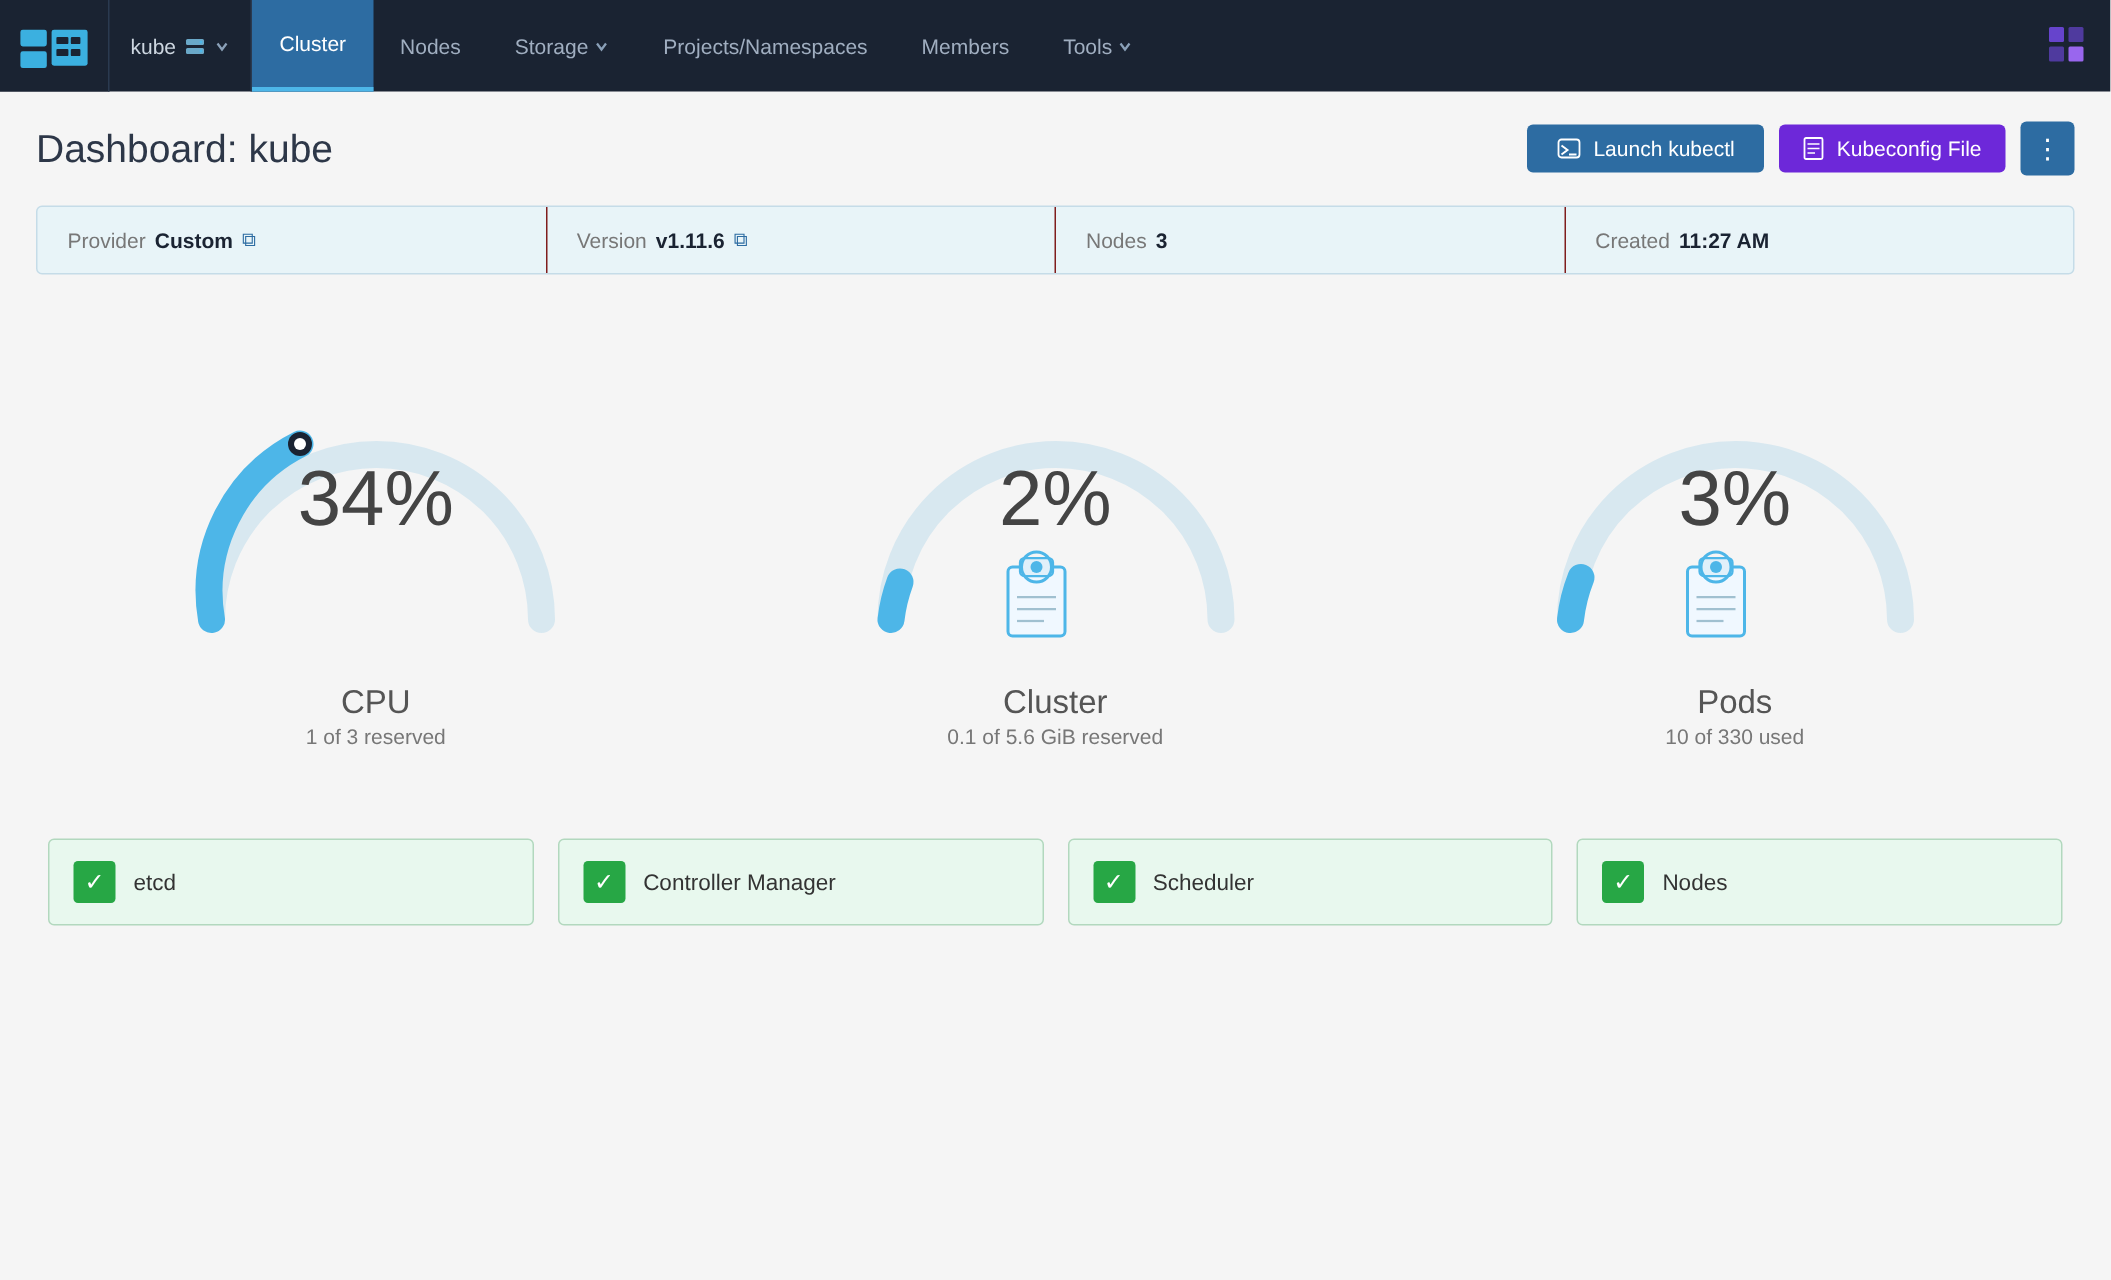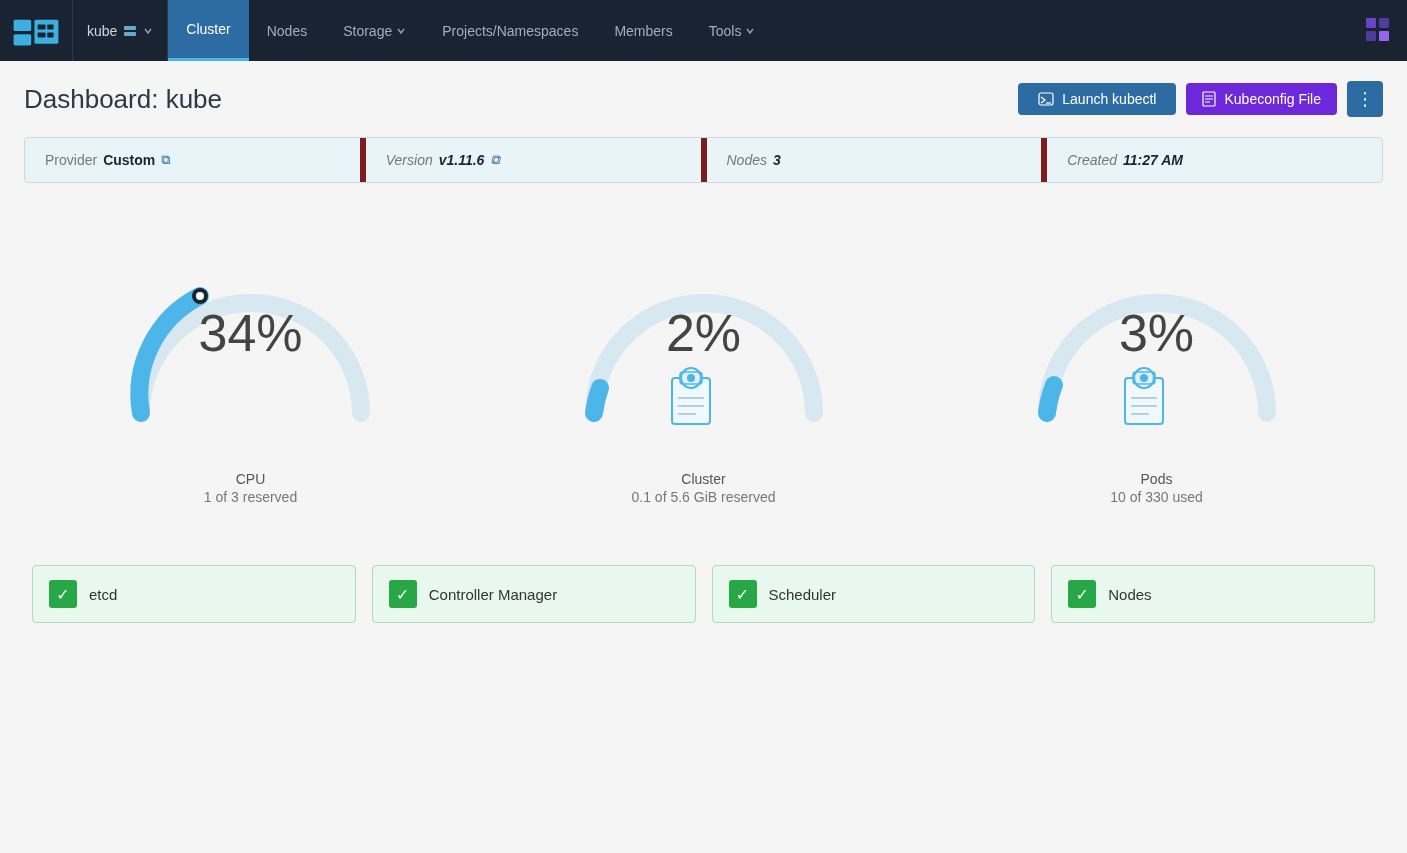--- a/index.html
+++ b/index.html
@@ -144,22 +144,21 @@
     .info-item {
       flex: 1;
       display: flex;
       align-items: center;
       padding: 14px 20px;
       gap: 6px;
       font-size: 14px;
       color: #555;
     }
     .info-item + .info-item {
-      border-left: 6px solid #7f1d1d;
-      font-style: italic;
+      border-left: 1px solid #7f1d1d;
     }
     .info-label {
       color: #777;
       font-weight: 400;
     }
     .info-value {
       color: #1a2332;
       font-weight: 600;
     }
     .copy-icon {
@@ -201,23 +200,23 @@
       text-align: center;
       margin-top: -10px;
     }
     .gauge-percent {
       font-size: 52px;
       font-weight: 300;
       color: #444;
       line-height: 1;
     }
     .gauge-label {
-      font-size: 14px;
+      font-size: 22px;
       color: #555;
-      margin-top: 20px;
+      margin-top: 4px;
       text-align: center;
     }
     .gauge-sublabel {
       font-size: 14px;
       color: #777;
       text-align: center;
       margin-top: 2px;
     }
 
     

